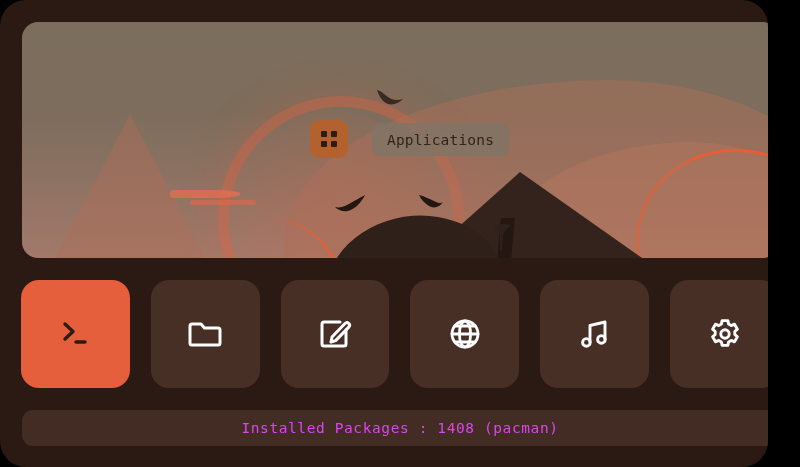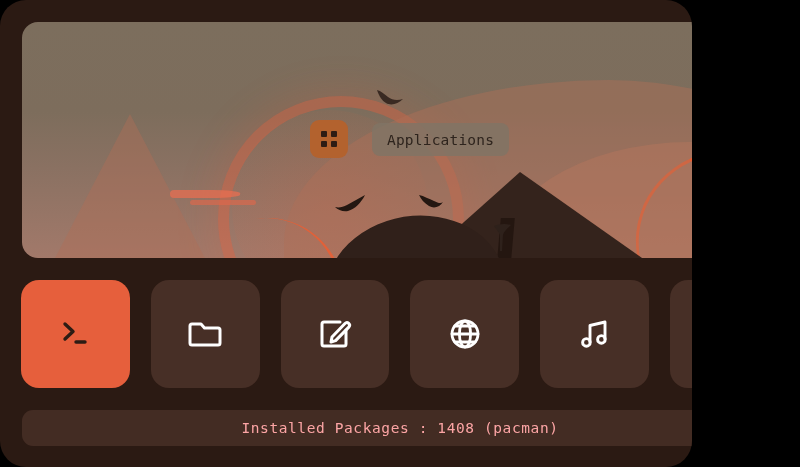--- a/index.html
+++ b/index.html
@@ -11,21 +11,21 @@
     width: 800px;
     height: 467px;
     overflow: hidden;
     font-family: "Liberation Sans", sans-serif;
   }
 
   
   #panel {
     position: absolute;
     left: 0; top: 0;
-    width: 692px;
+    width: 768px;
     height: 467px;
     background: #2b1a13;
     border-radius: 26px;
     overflow: hidden;
   }
 
   
   #wallpaper {
     position: absolute;
     left: 22px; top: 22px;
@@ -208,21 +208,21 @@
   #statusbar {
     position: absolute;
     left: 22px; top: 410px;
     width: 756px;
     height: 36px;
     border-radius: 11px;
     background: #432c23;
     display: flex;
     align-items: center;
     justify-content: center;
-    color: #fca5a5;
+    color: #d946ef;
     font-family: "DejaVu Sans Mono", monospace;
     font-size: 14.5px;
     letter-spacing: 0.6px;
     white-space: nowrap;
   }
 </style>
 </head>
 <body>
 
 <div id="panel">

